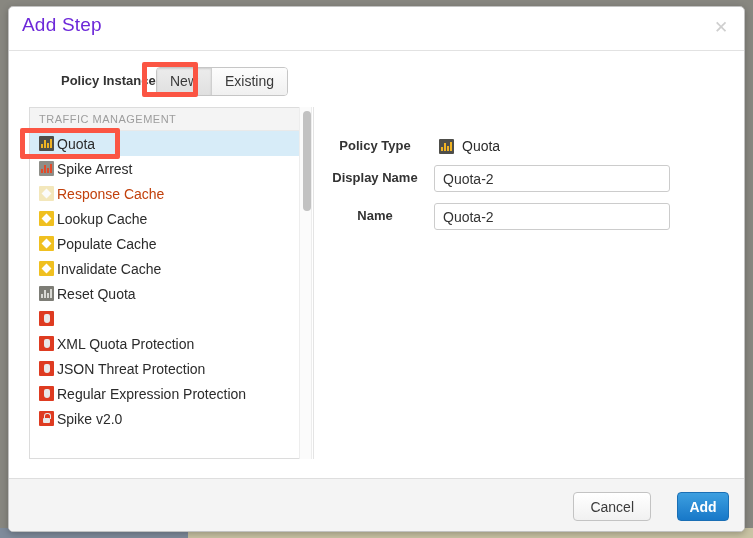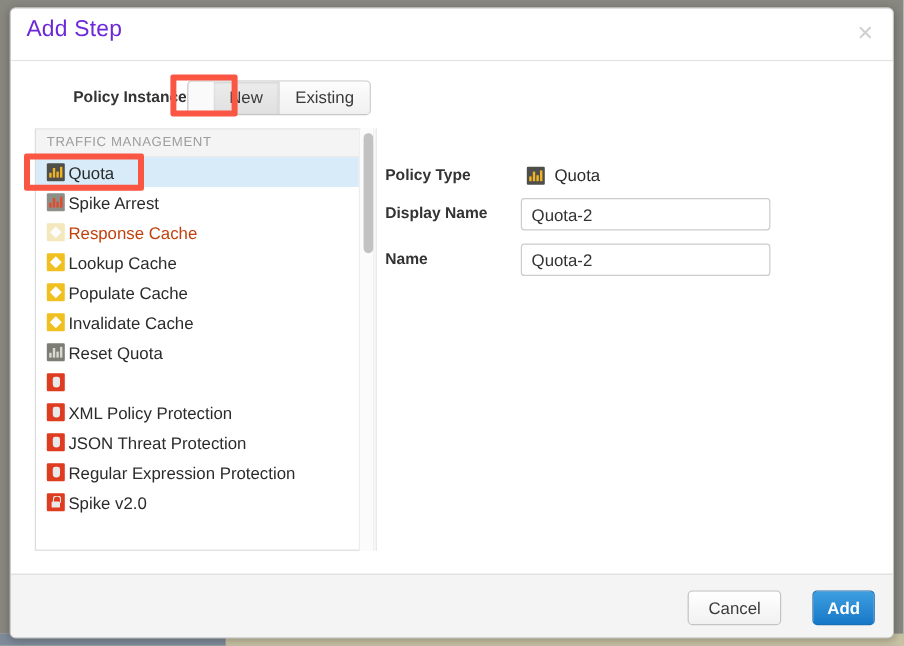--- a/index.html
+++ b/index.html
@@ -125,21 +125,20 @@
     background: linear-gradient(#fdfdfd, #f0f0f0);
     border: none;
     cursor: pointer;
     font-family: "Liberation Sans", sans-serif;
     line-height: 18px;
   }
   .seg-btn + .seg-btn { border-left: 1px solid #cfcfcf; }
   .seg-btn.active {
     background: linear-gradient(#ececec, #e0e0e0);
     box-shadow: inset 0 1px 2px rgba(0,0,0,0.13);
-    margin-left: 21px;
   }
 
   
   .annot {
     position: absolute;
     border: 5px solid #fb5543;
     border-radius: 2px;
     pointer-events: none;
     z-index: 40;
   }
@@ -308,40 +307,40 @@
     width: 100%;
     height: 28px;
   }
   #row-policy-type   { top: 26px; }
   #row-display-name  { top: 58px; }
   #row-name          { top: 96px; }
   .form-label {
     position: absolute;
     left: 0;
     width: 108px;
-    text-align: left;
+    text-align: center;
     font-size: 13px;
     font-weight: bold;
     color: #333333;
     line-height: 26px;
   }
   .form-value {
     position: absolute;
     left: 118px;
     display: flex;
     align-items: center;
     height: 26px;
     font-size: 14px;
     color: #2b2b2b;
   }
   .form-value .p-icon { margin-right: 8px; }
   .text-input {
     position: absolute;
     left: 113px;
-    width: 208px;
+    width: 236px;
     height: 27px;
     border: 1px solid #cccccc;
     border-radius: 3px;
     padding: 0 8px;
     font-size: 14px;
     color: #333333;
     font-family: "Liberation Sans", sans-serif;
     background: #ffffff;
     outline: none;
   }
@@ -463,21 +462,21 @@
           <span class="label">Reset Quota</span>
         </div>
 
 
         <div class="policy-item">
           <span class="p-icon icon-shield"></span>
         </div>
 
         <div class="policy-item">
           <span class="p-icon icon-shield"></span>
-          <span class="label">XML Policy Protection</span>
+          <span class="label">XML Quota Protection</span>
         </div>
 
         <div class="policy-item">
           <span class="p-icon icon-shield"></span>
           <span class="label">JSON Threat Protection</span>
         </div>
 
         <div class="policy-item">
           <span class="p-icon icon-shield"></span>
           <span class="label">Regular Expression Protection</span>

